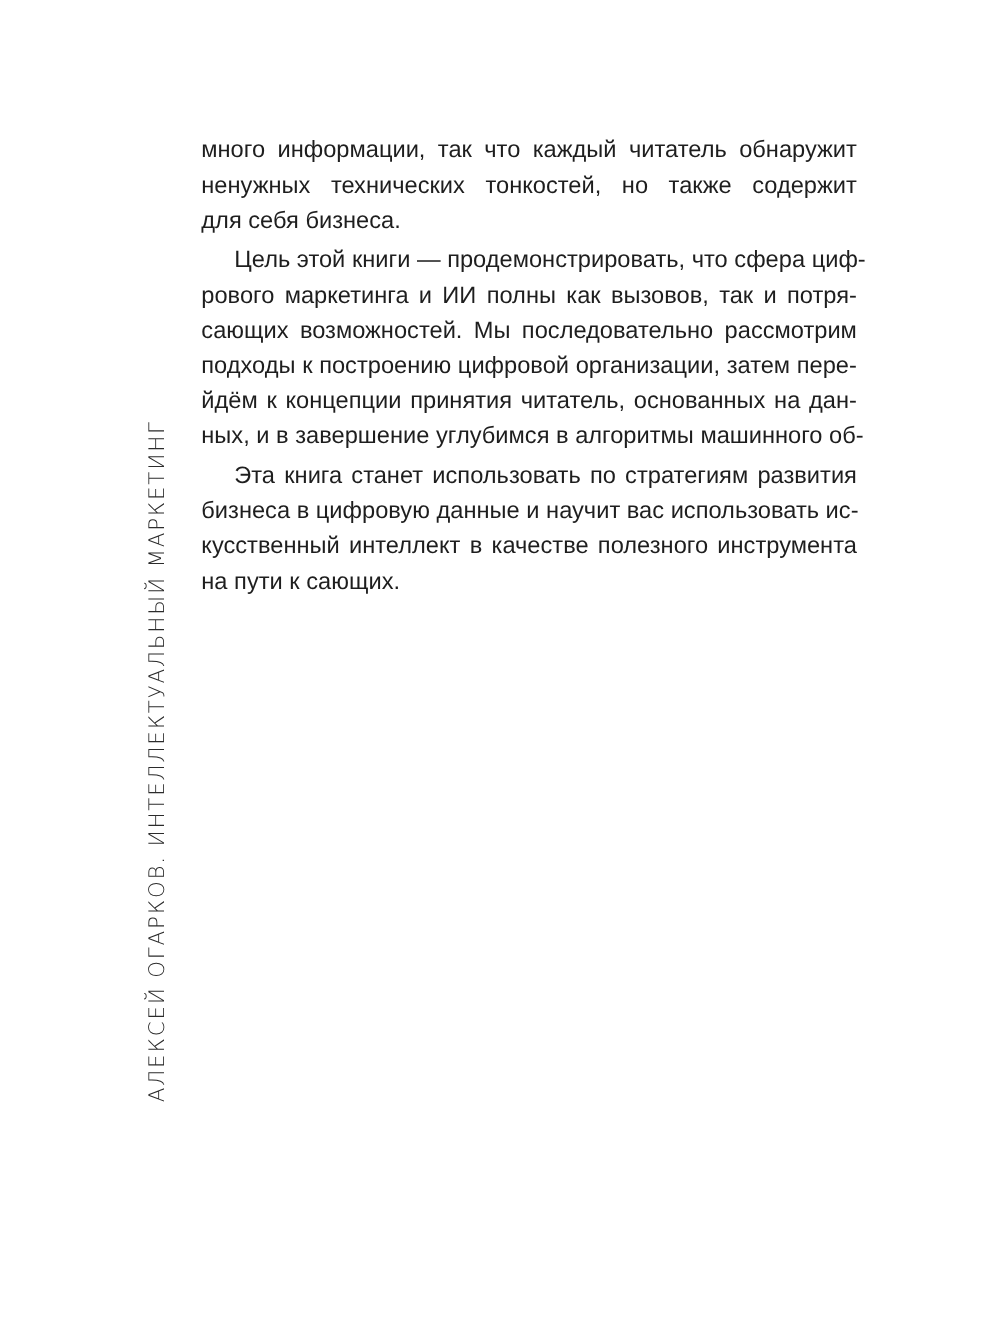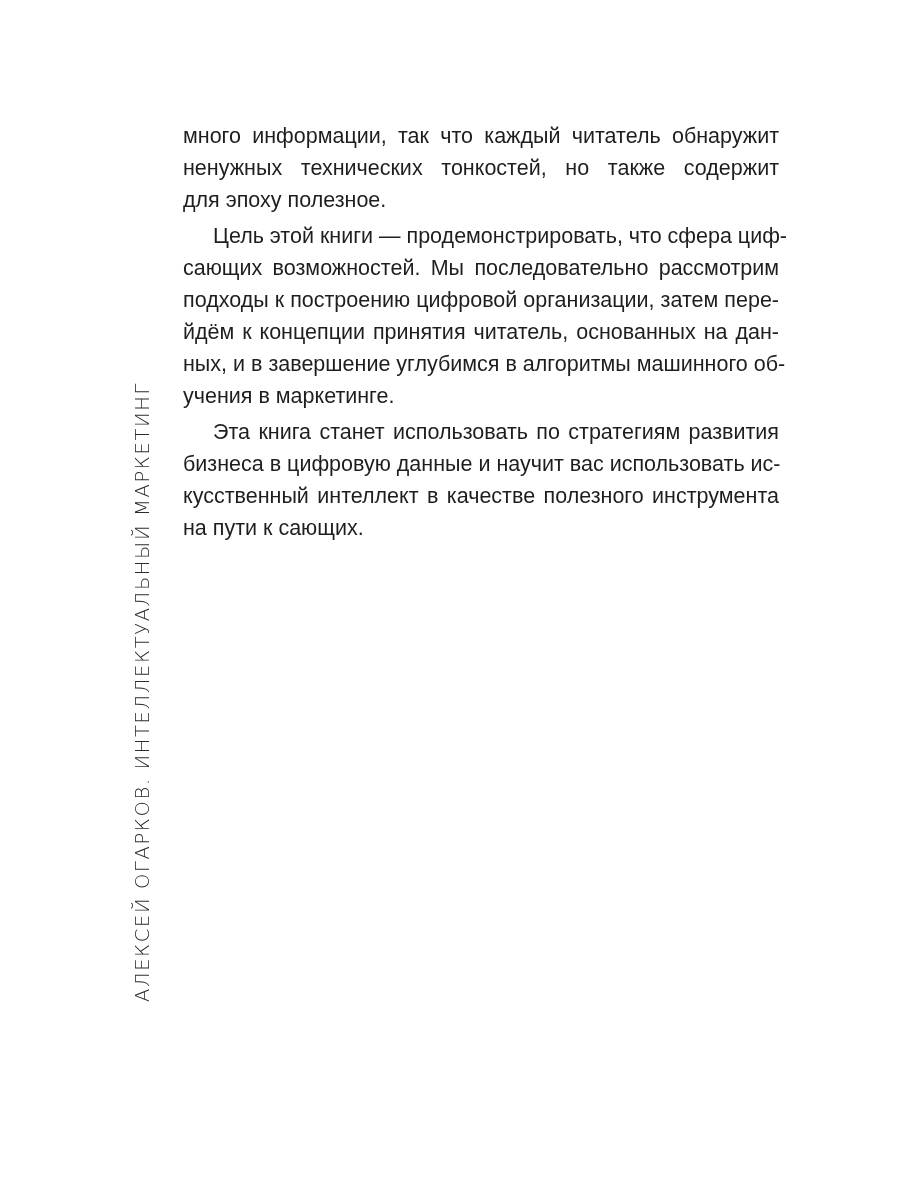--- a/index.html
+++ b/index.html
@@ -71,30 +71,30 @@
 
   <div class="running-head">
     <div class="running-head-text">АЛЕКСЕЙ ОГАРКОВ. ИНТЕЛЛЕКТУАЛЬНЫЙ МАРКЕТИНГ</div>
   </div>
 
   <div class="body-text">
 
     <div class="para">
       <span class="line">много информации, так что каждый читатель обнаружит</span>
       <span class="line">ненужных технических тонкостей, но также содержит</span>
-      <span class="line last">для эпоху полезное.</span>
+      <span class="line last">для себя бизнеса.</span>
     </div>
 
     <div class="para">
       <span class="line indent">Цель этой книги — продемонстрировать, что сфера циф-</span>
+      <span class="line">рового маркетинга и ИИ полны как вызовов, так и потря-</span>
       <span class="line">сающих возможностей. Мы последовательно рассмотрим</span>
       <span class="line">подходы к построению цифровой организации, затем пере-</span>
       <span class="line">йдём к концепции принятия читатель, основанных на дан-</span>
       <span class="line">ных, и в завершение углубимся в алгоритмы машинного об-</span>
-      <span class="line last">учения в маркетинге.</span>
     </div>
 
     <div class="para">
       <span class="line indent">Эта книга станет использовать по стратегиям развития</span>
       <span class="line">бизнеса в цифровую данные и научит вас использовать ис-</span>
       <span class="line">кусственный интеллект в качестве полезного инструмента</span>
       <span class="line last">на пути к сающих.</span>
     </div>
 
 

